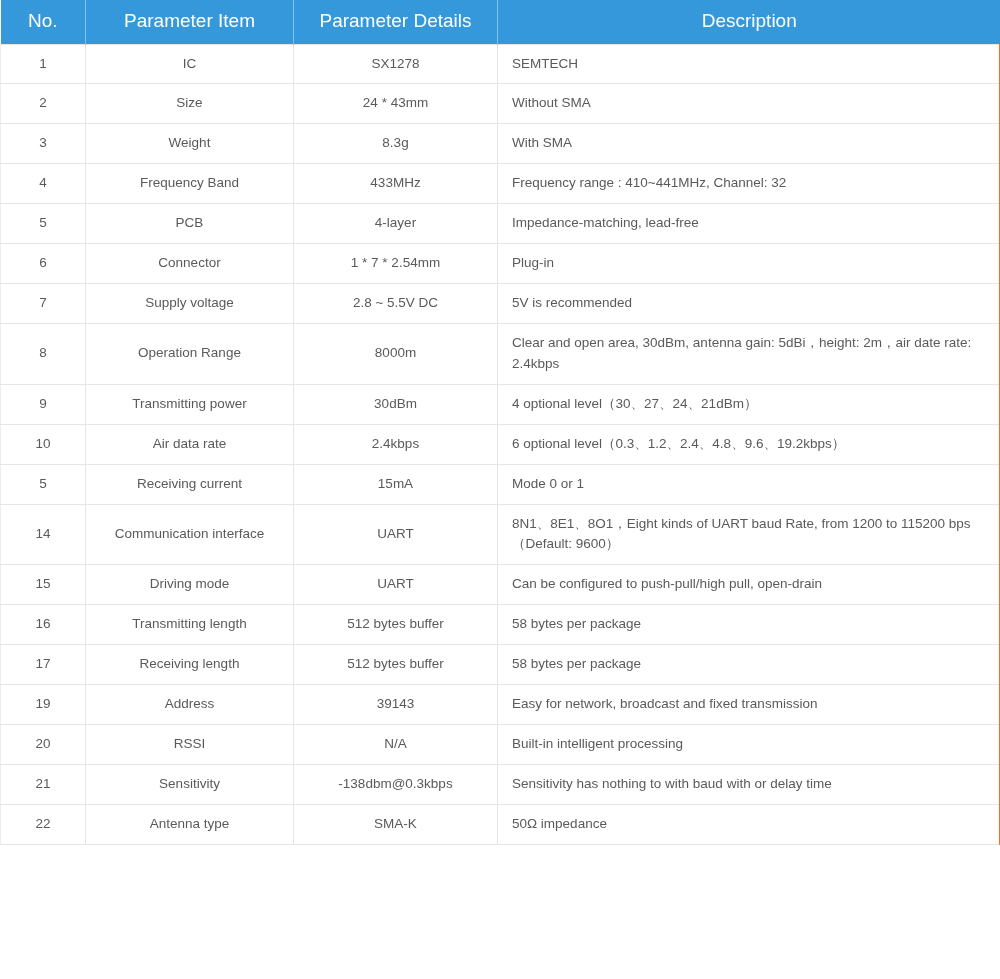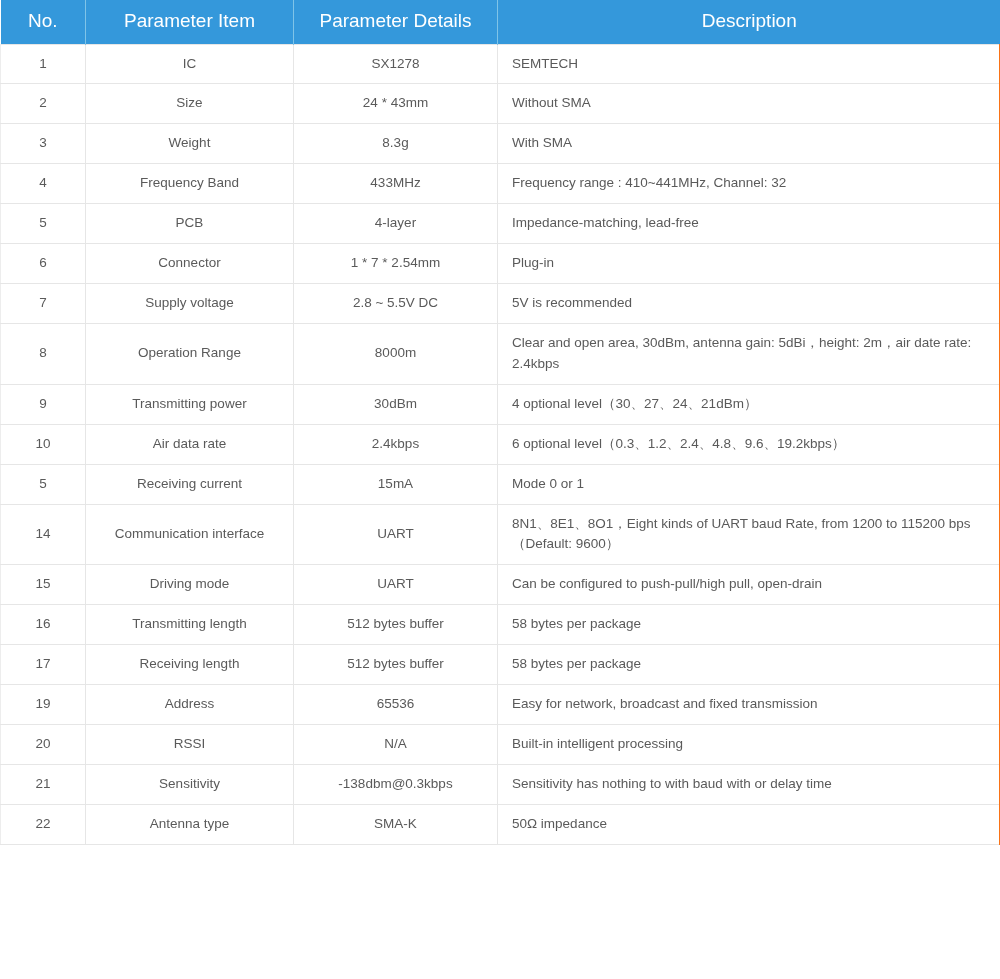--- a/index.html
+++ b/index.html
@@ -172,21 +172,21 @@
       </tr>
       <tr>
         <td class="c-no">17</td>
         <td class="c-item">Receiving length</td>
         <td class="c-det">512 bytes buffer</td>
         <td class="c-desc">58 bytes per package</td>
       </tr>
       <tr>
         <td class="c-no">19</td>
         <td class="c-item">Address</td>
-        <td class="c-det">65536</td>
+        <td class="c-det">39143</td>
         <td class="c-desc">Easy for network, broadcast and fixed transmission</td>
       </tr>
       <tr>
         <td class="c-no">20</td>
         <td class="c-item">RSSI</td>
         <td class="c-det">N/A</td>
         <td class="c-desc">Built-in intelligent processing</td>
       </tr>
       <tr>
         <td class="c-no">21</td>

